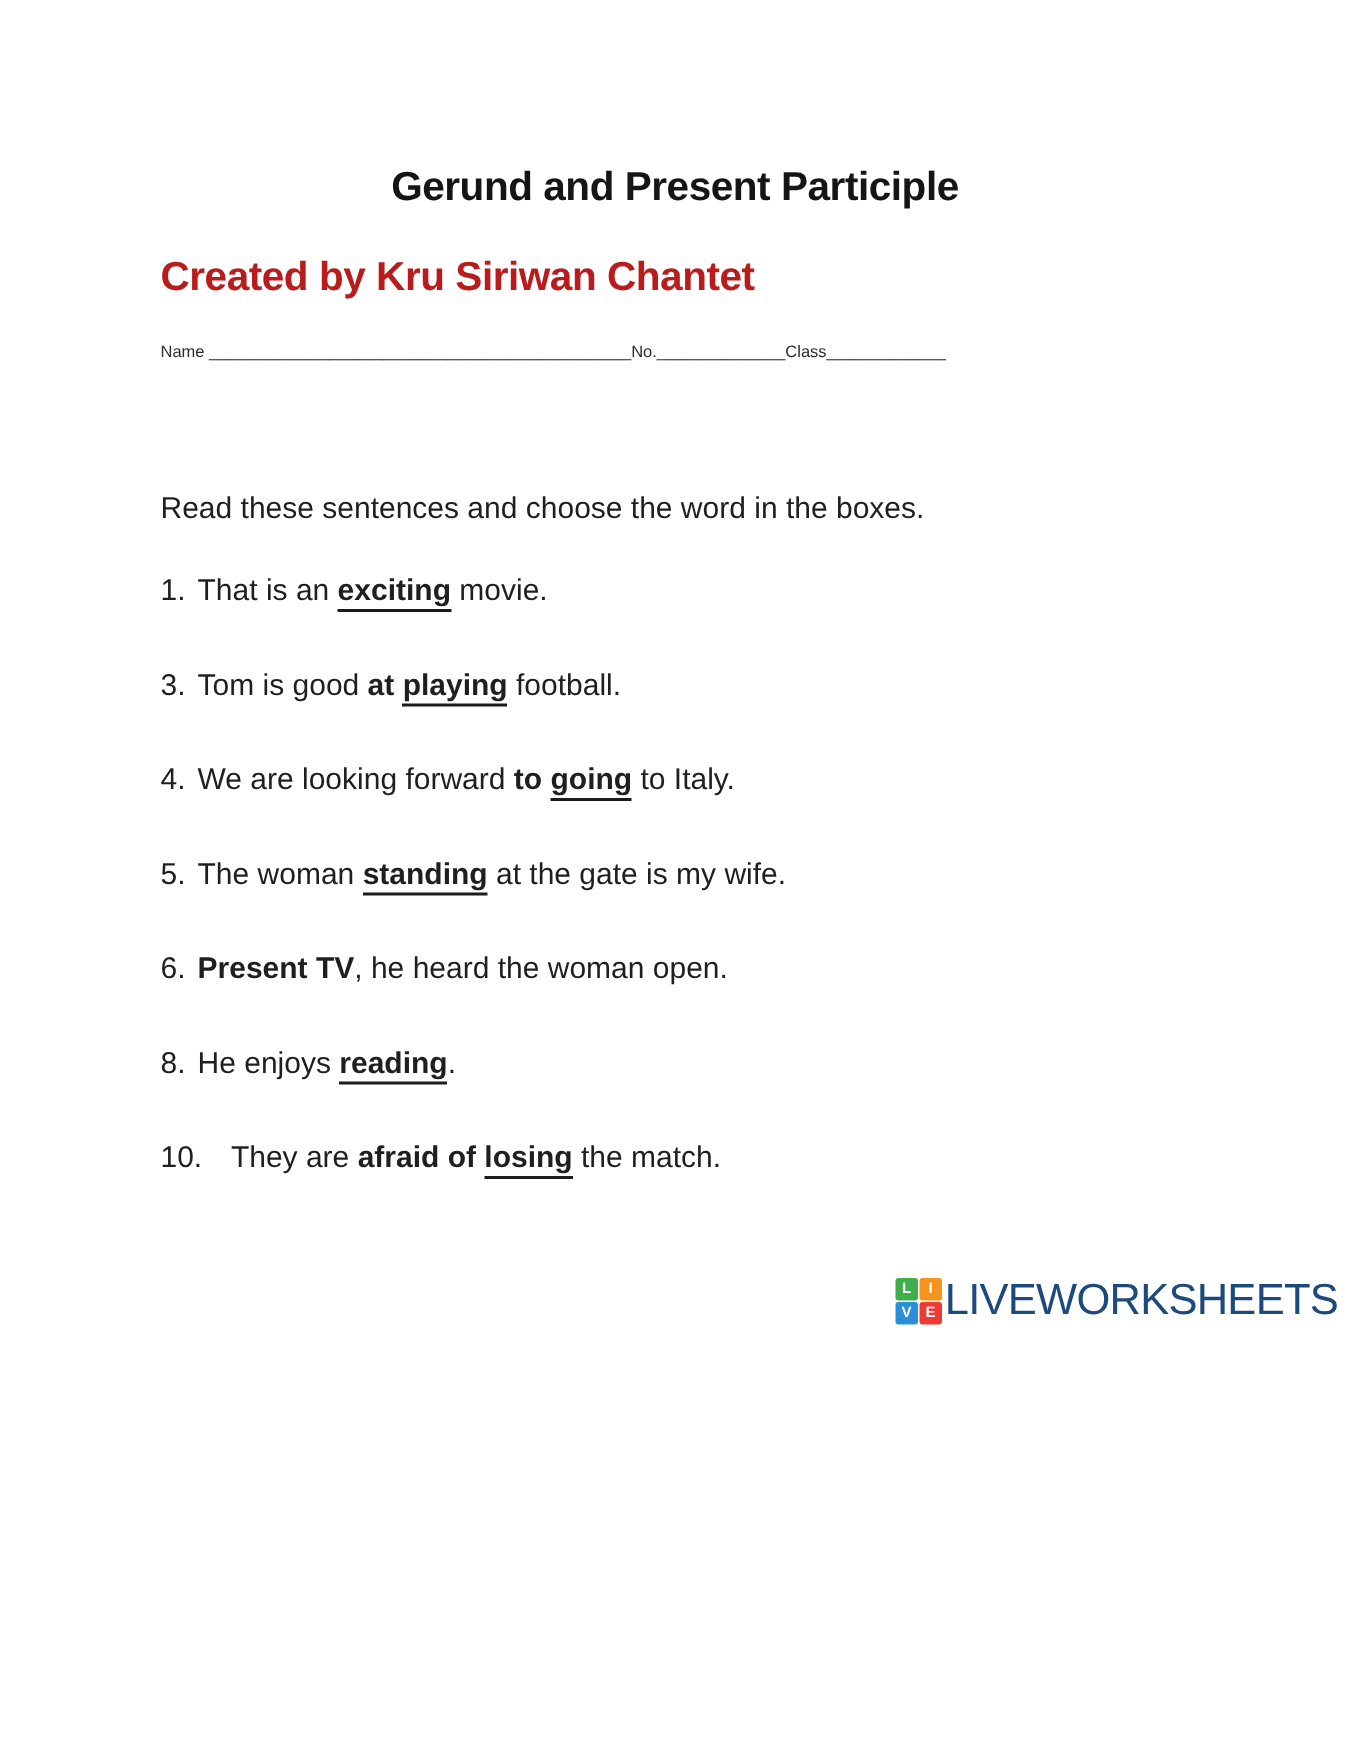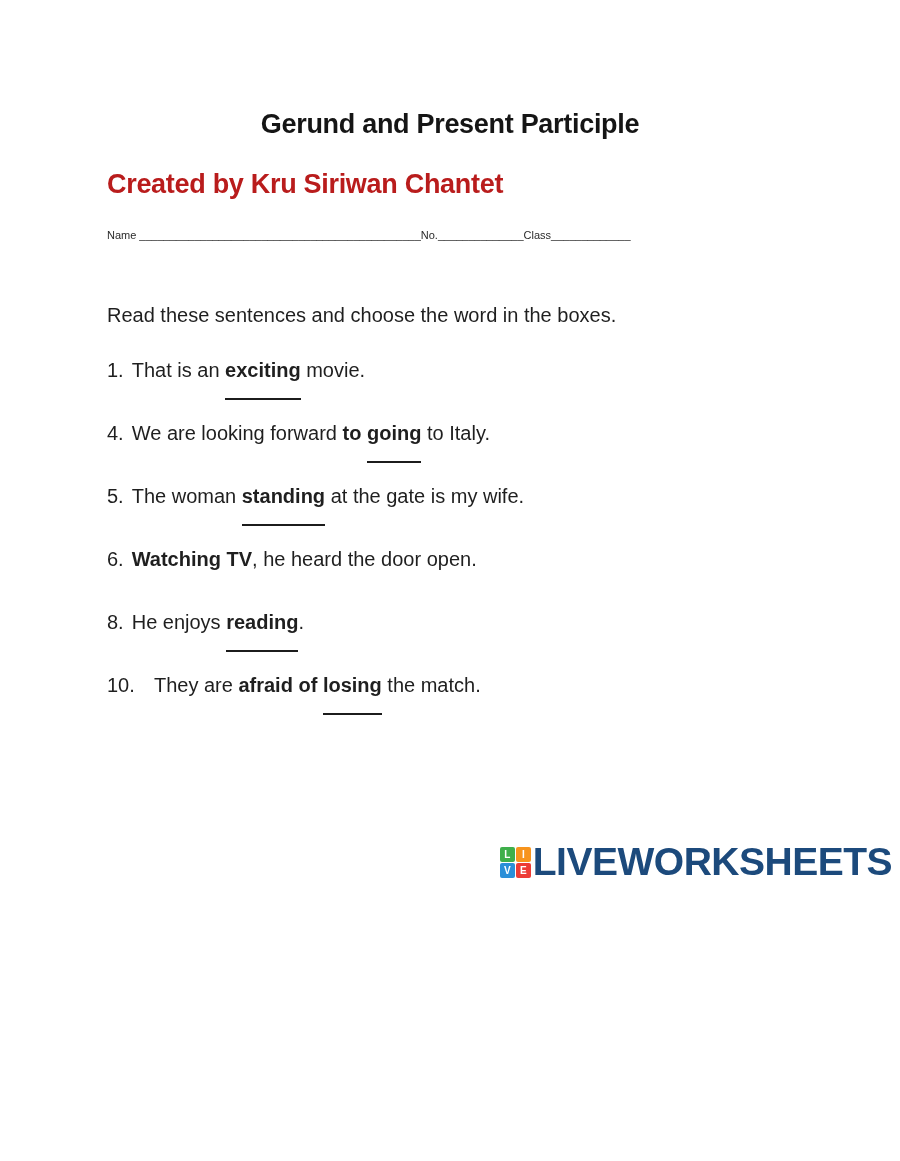--- a/index.html
+++ b/index.html
@@ -35,35 +35,35 @@
   .name-line {
     margin-top: 26px;
     font-size: 11px;
     line-height: 18px;
     color: #2a2a2a;
     white-space: nowrap;
   }
   .name-line .lbl { margin-right: 3px; }
   .name-line .blank { letter-spacing: 0; }
   .instruction {
-    margin: 58px 0 29px 0;
+    margin: 82px 0 29px 0;
     font-size: 20px;
     line-height: 26px;
     color: #1f1f1f;
   }
   .sentence {
     margin: 0 0 37px 0;
     font-size: 20px;
     line-height: 26px;
     color: #1f1f1f;
     white-space: nowrap;
   }
   .sentence .num { margin-right: 8px; }
   .sentence .b { font-weight: 700; }
-  .sentence .u { border-bottom: 2.5px solid #1c1c1c; padding-bottom: 17px; }
+  .sentence .u { border-bottom: 2.5px solid #1c1c1c; padding-bottom: 1px; }
   .footer {
     position: absolute;
     right: 8px;
     bottom: 4px;
     display: flex;
     align-items: center;
     cursor: pointer;
   }
   .logo-grid {
     display: grid;
@@ -76,22 +76,22 @@
     display: flex;
     align-items: center;
     justify-content: center;
     border-radius: 2px;
     color: #ffffff;
     font-size: 10px;
     font-weight: 700;
     font-family: "Liberation Sans", sans-serif;
   }
   .brand {
-    font-size: 39px;
-    font-weight: 700;
+    font-size: 29px;
+    font-weight: 400;
     letter-spacing: -0.5px;
     font-family: "Liberation Sans", sans-serif;
   }
 </style>
 </head>
 <body>
 
 <div class="page">
 
   <h1 class="title">Gerund and Present Participle</h1>
@@ -99,23 +99,24 @@
   <h2 class="subtitle">Created by Kru Siriwan Chantet</h2>
 
   <div class="name-line">
     <span class="lbl">Name</span><span class="blank">______________________________________________</span><span>No.</span><span class="blank">______________</span><span>Class</span><span class="blank">_____________</span>
   </div>
 
   <p class="instruction">Read these sentences and choose the word in the boxes.</p>
 
   <div id="sentence-list">
       <p class="sentence"><span class="num">1.</span><span class="">That is an </span><span class="b u">exciting</span><span class=""> movie.</span></p>
+      <p class="sentence"><span class="num">3.</span><span class="">Tom is good </span><span class="b ">at</span><span class=""> </span><span class="b u">playing</span><span class=""> football.</span></p>
       <p class="sentence"><span class="num">4.</span><span class="">We are looking forward </span><span class="b ">to</span><span class=""> </span><span class="b u">going</span><span class=""> to Italy.</span></p>
       <p class="sentence"><span class="num">5.</span><span class="">The woman </span><span class="b u">standing</span><span class=""> at the gate is my wife.</span></p>
-      <p class="sentence"><span class="num">6.</span><span class="b ">Watching TV</span><span class="">, he heard the door open.</span></p>
+      <p class="sentence"><span class="num">6.</span><span class="b ">Present TV</span><span class="">, he heard the woman open.</span></p>
       <p class="sentence"><span class="num">8.</span><span class="">He enjoys </span><span class="b u">reading</span><span class="">.</span></p>
       <p class="sentence"><span class="num">10.</span><span class="">&nbsp;&nbsp;</span><span class="">They are </span><span class="b ">afraid of </span><span class="b u">losing</span><span class=""> the match.</span></p>
     </div>
 
   <div class="footer">
     <span class="logo-grid" id="logo-grid">
         <span class="logo-sq" style="background: rgb(63, 175, 75);">L</span>
         <span class="logo-sq" style="background: rgb(247, 148, 29);">I</span>
         <span class="logo-sq" style="background: rgb(43, 143, 216);">V</span>
         <span class="logo-sq" style="background: rgb(237, 59, 53);">E</span>

